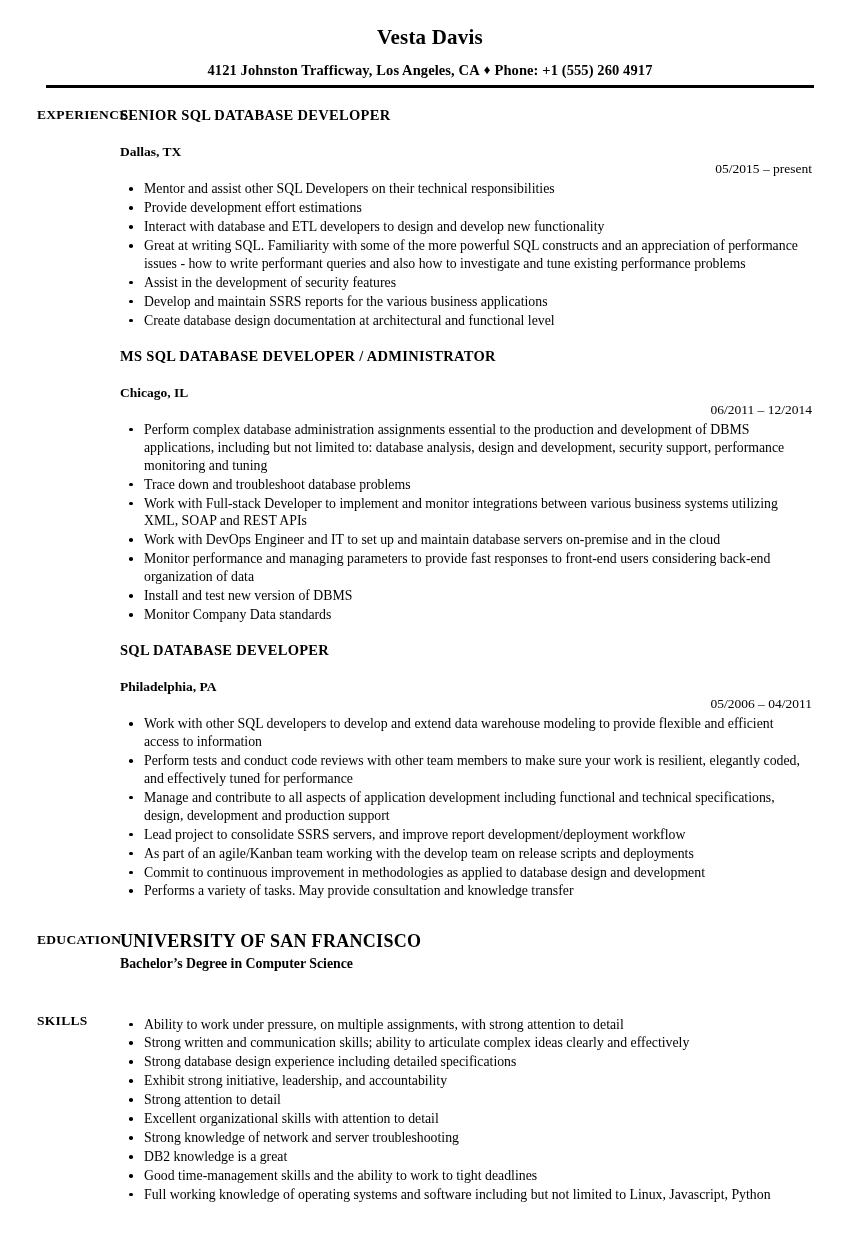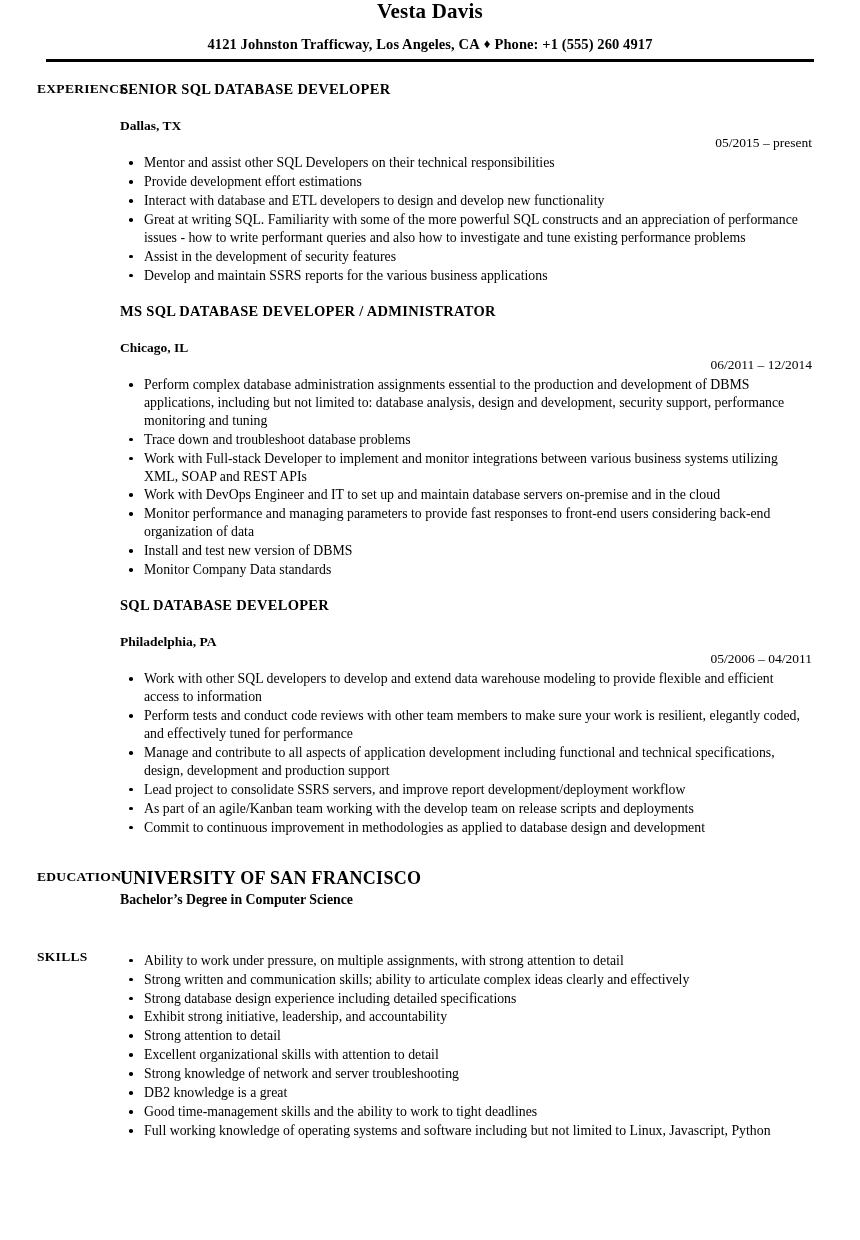--- a/index.html
+++ b/index.html
@@ -16,20 +16,21 @@
   }
   .page {
     position: relative;
     width: 860px;
     height: 1240px;
     background: #ffffff;
   }
 
   
   .header {
+    padding-top: 26px;
     text-align: center;
   }
   .cand-name {
     font-size: 21px;
     font-weight: bold;
     letter-spacing: 0.2px;
     line-height: 1.1;
   }
   .contact-line {
     font-size: 14.5px;
@@ -164,20 +165,21 @@
           <div class="job-title">SENIOR SQL DATABASE DEVELOPER</div>
           <div class="job-location">Dallas, TX</div>
           <div class="job-dates">05/2015 – present</div>
           <ul class="bullets">
             <li>Mentor and assist other SQL Developers on their technical responsibilities</li>
             <li>Provide development effort estimations</li>
             <li>Interact with database and ETL developers to design and develop new functionality</li>
             <li>Great at writing SQL. Familiarity with some of the more powerful SQL constructs and an appreciation of performance issues - how to write performant queries and also how to investigate and tune existing performance problems</li>
             <li>Assist in the development of security features</li>
             <li>Develop and maintain SSRS reports for the various business applications</li>
+            <li>Create database design documentation at architectural and functional level</li>
           </ul>
         </div>
 
         <div class="job">
           <div class="job-title">MS SQL DATABASE DEVELOPER / ADMINISTRATOR</div>
           <div class="job-location">Chicago, IL</div>
           <div class="job-dates">06/2011 – 12/2014</div>
           <ul class="bullets">
             <li>Perform complex database administration assignments essential to the production and development of DBMS applications, including but not limited to: database analysis, design and development, security support, performance monitoring and tuning</li>
             <li>Trace down and troubleshoot database problems</li>
@@ -193,20 +195,21 @@
           <div class="job-title">SQL DATABASE DEVELOPER</div>
           <div class="job-location">Philadelphia, PA</div>
           <div class="job-dates">05/2006 – 04/2011</div>
           <ul class="bullets">
             <li>Work with other SQL developers to develop and extend data warehouse modeling to provide flexible and efficient access to information</li>
             <li>Perform tests and conduct code reviews with other team members to make sure your work is resilient, elegantly coded, and effectively tuned for performance</li>
             <li>Manage and contribute to all aspects of application development including functional and technical specifications, design, development and production support</li>
             <li>Lead project to consolidate SSRS servers, and improve report development/deployment workflow</li>
             <li>As part of an agile/Kanban team working with the develop team on release scripts and deployments</li>
             <li>Commit to continuous improvement in methodologies as applied to database design and development</li>
+            <li>Performs a variety of tasks. May provide consultation and knowledge transfer</li>
           </ul>
         </div>
 
       </div>
     </div>
 
     <div class="section gap-education">
       <div class="section-label">EDUCATION</div>
       <div class="section-body">
         <div class="edu-entry">

